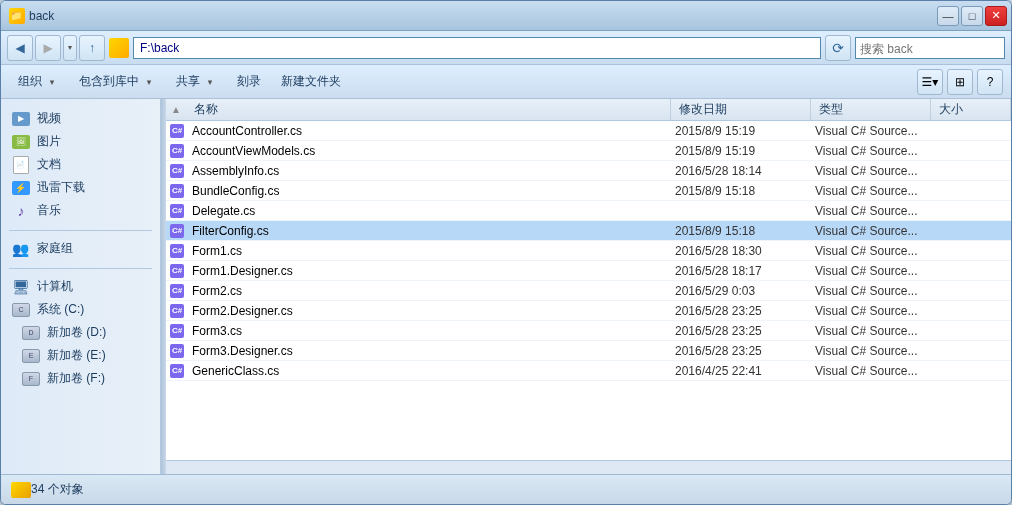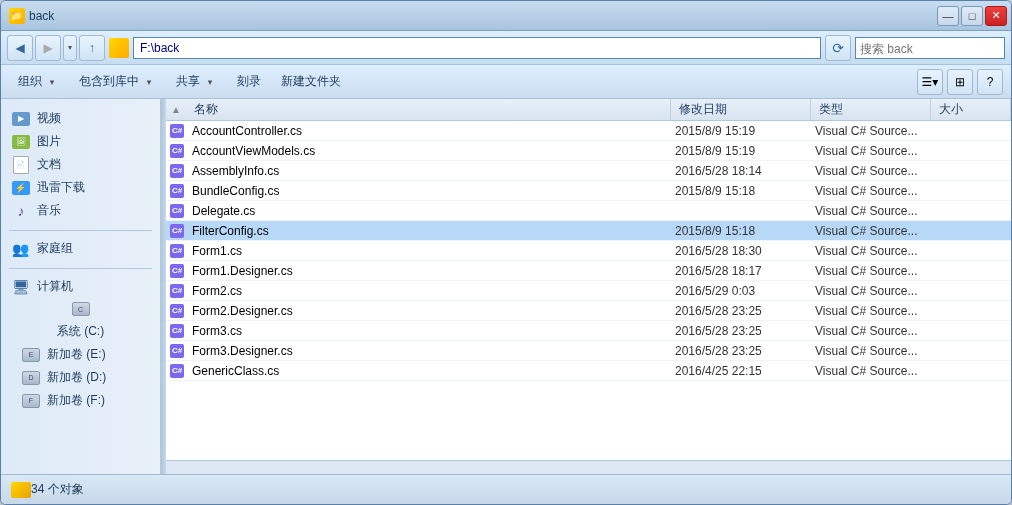--- a/index.html
+++ b/index.html
@@ -570,37 +570,37 @@
 
       <div class="sidebar-sep"></div>
 
       <div class="sidebar-section">
         <div class="sidebar-item">
           <div class="sidebar-item-icon">
             <span class="icon-computer">🖥</span>
           </div>
           <span>计算机</span>
         </div>
-        <div class="sidebar-item" style="flex-direction:column;">
+        <div class="sidebar-item" style="">
           <div class="sidebar-item-icon">
             <div class="icon-drive">C</div>
           </div>
           <span>系统 (C:)</span>
         </div>
         <div class="sidebar-item" style="padding-left:20px;">
           <div class="sidebar-item-icon">
+            <div class="icon-drive">D</div>
+          </div>
+          <span>新加卷 (D:)</span>
+        </div>
+        <div class="sidebar-item" style="padding-left:20px;">
+          <div class="sidebar-item-icon">
             <div class="icon-drive">E</div>
           </div>
           <span>新加卷 (E:)</span>
-        </div>
-        <div class="sidebar-item" style="padding-left:20px;">
-          <div class="sidebar-item-icon">
-            <div class="icon-drive">D</div>
-          </div>
-          <span>新加卷 (D:)</span>
         </div>
         <div class="sidebar-item" style="padding-left:20px;">
           <div class="sidebar-item-icon">
             <div class="icon-drive">F</div>
           </div>
           <span>新加卷 (F:)</span>
         </div>
       </div>
     </div>
 
@@ -730,21 +730,21 @@
       </div>
       <div class="file-cell file-cell-date">2016/5/28 23:25</div>
       <div class="file-cell file-cell-type">Visual C# Source...</div>
       <div class="file-cell file-cell-size"></div>
     </div>
           <div class="file-row">
       <div class="file-cell file-cell-name">
         <div class="cs-icon">C#</div>
         <span>GenericClass.cs</span>
       </div>
-      <div class="file-cell file-cell-date">2016/4/25 22:15</div>
+      <div class="file-cell file-cell-date">2016/4/25 22:41</div>
       <div class="file-cell file-cell-type">Visual C# Source...</div>
       <div class="file-cell file-cell-size"></div>
     </div>
         </div>
 
       <div class="h-scrollbar"></div>
     </div>
   </div>
 
   <div class="status-bar">

